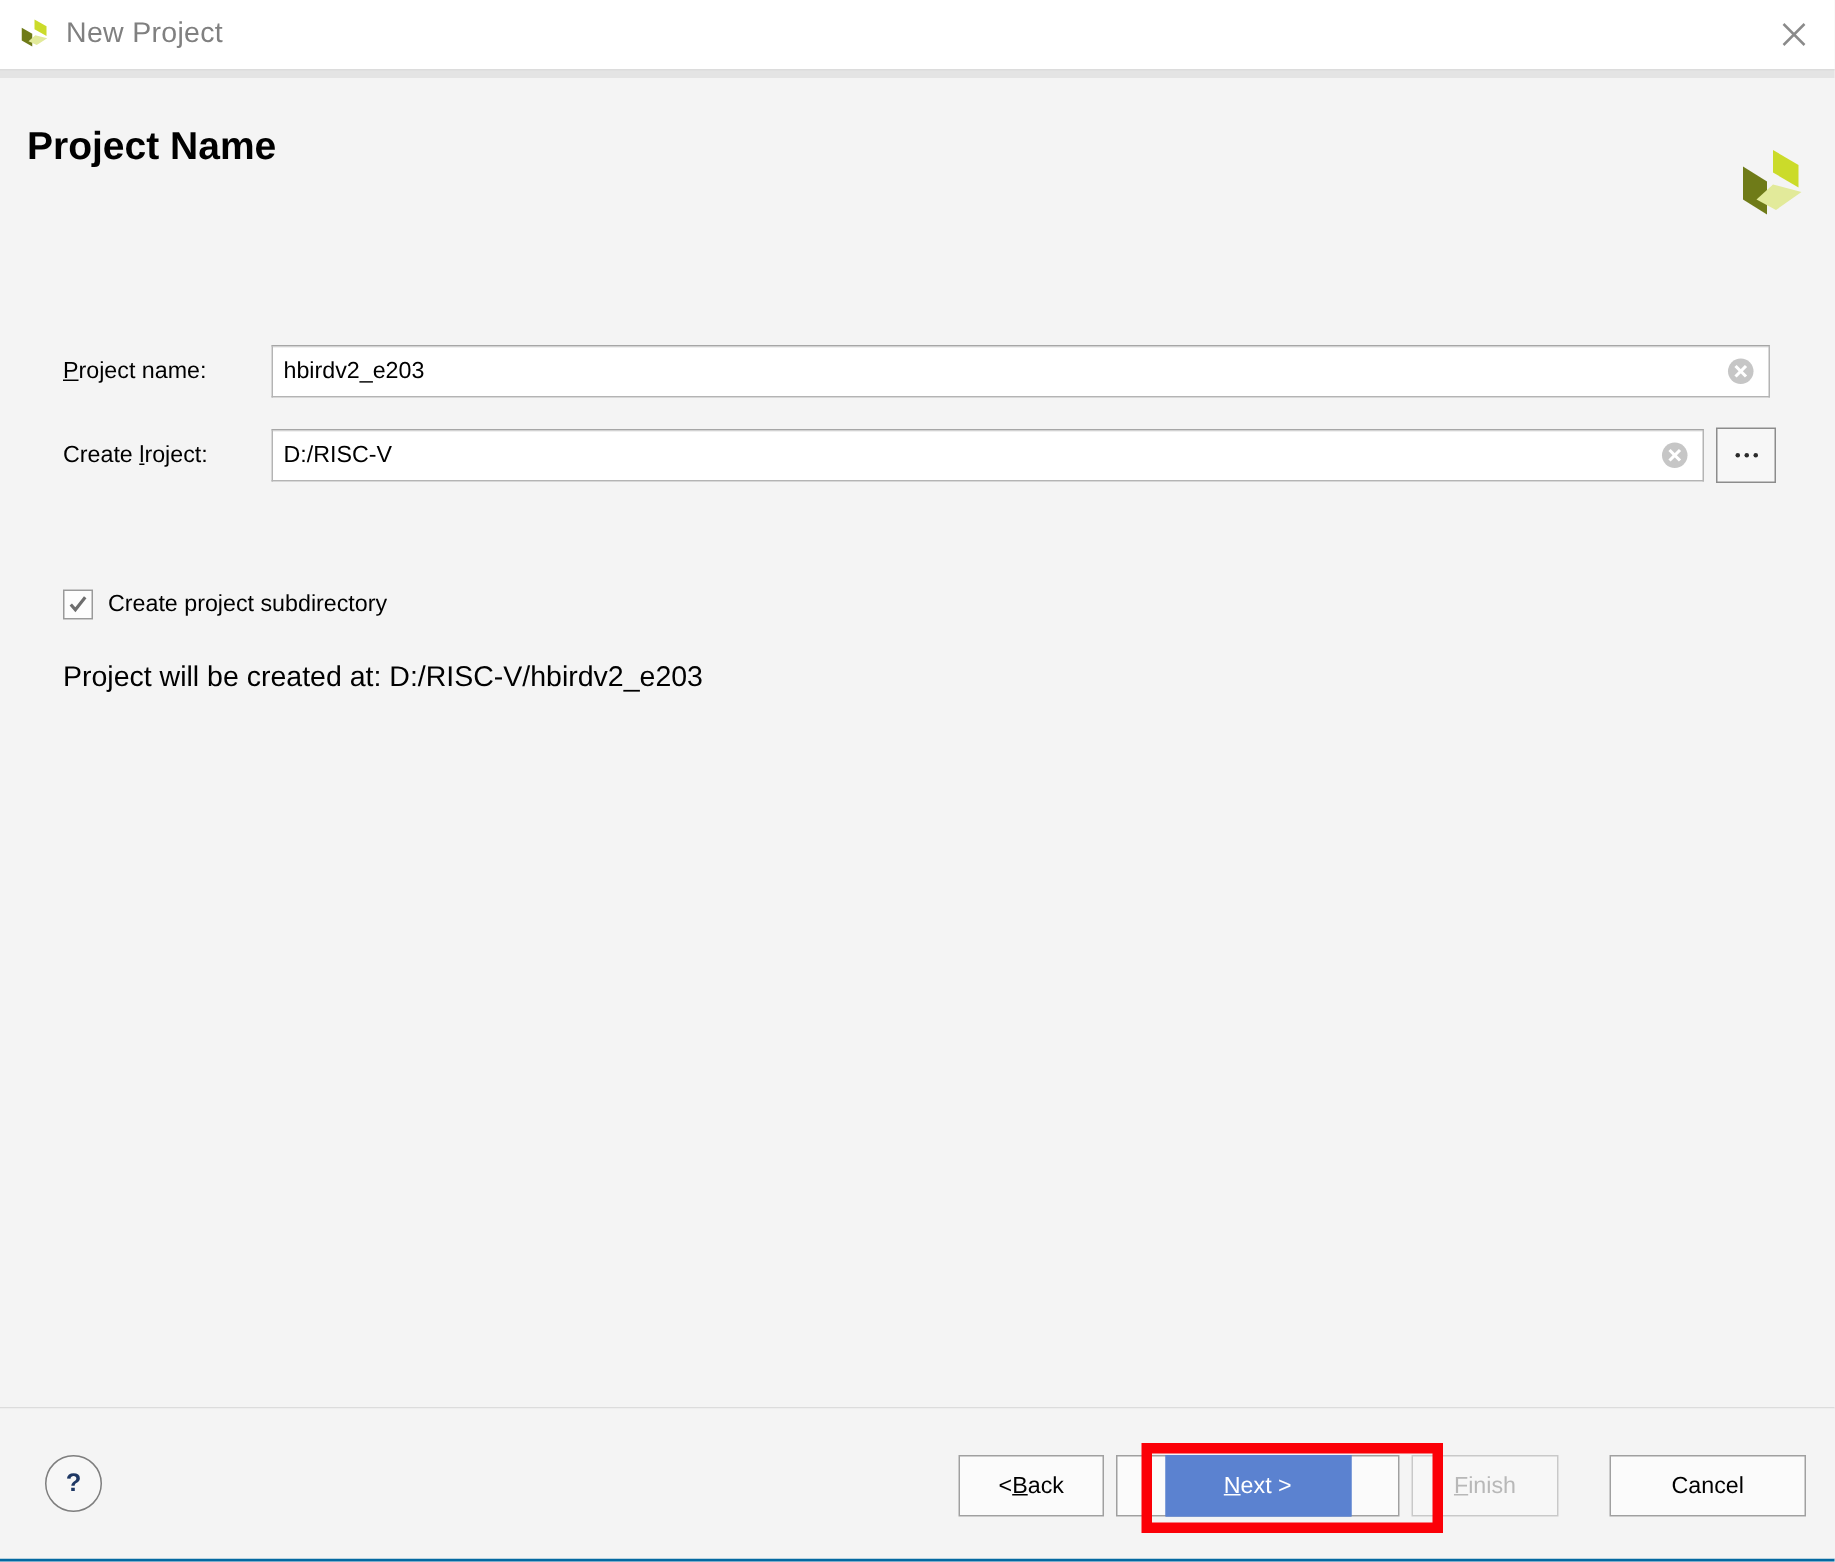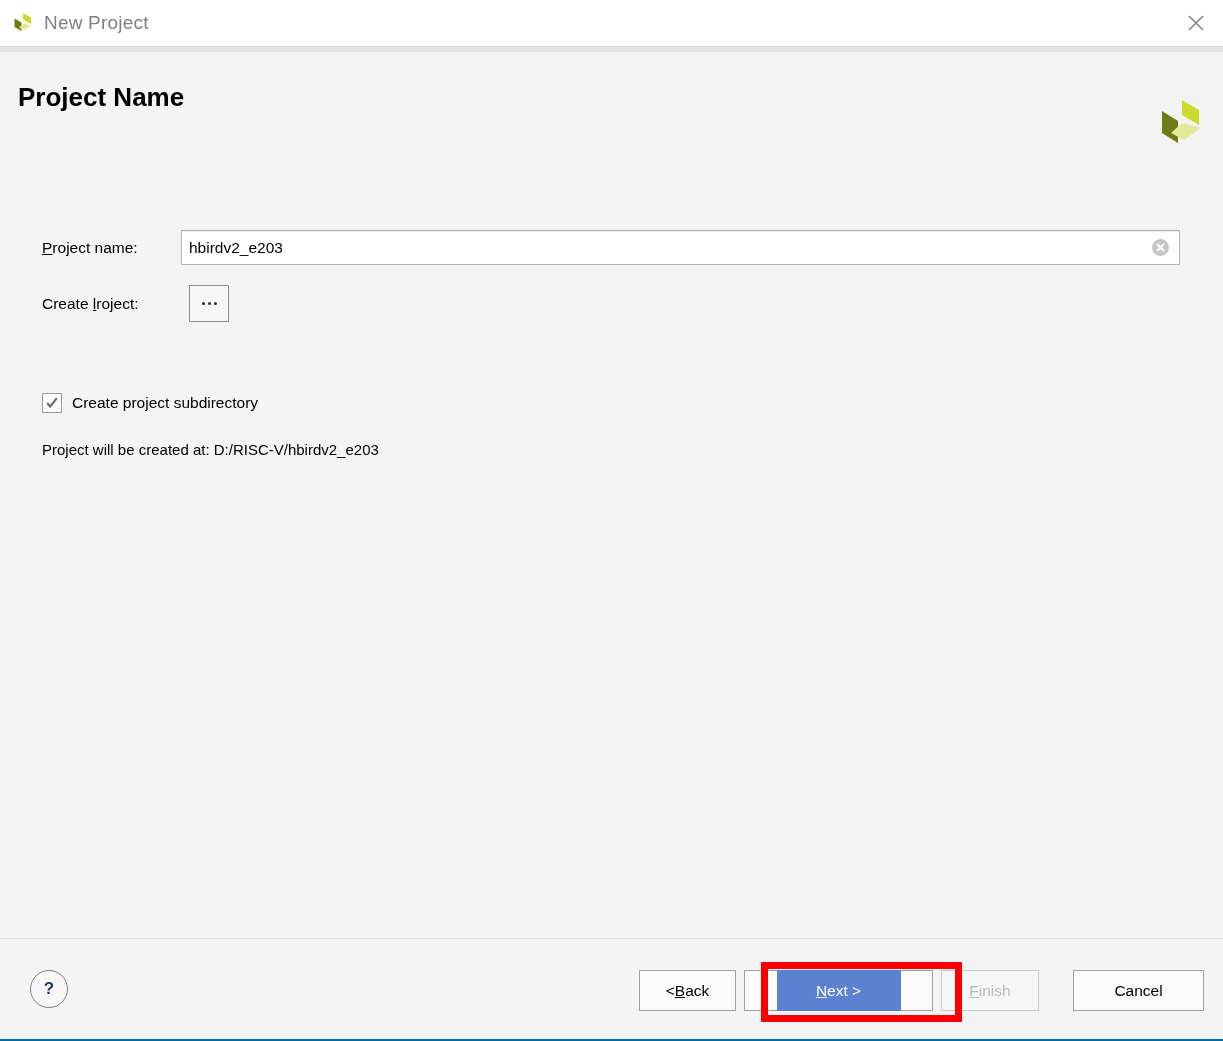--- a/index.html
+++ b/index.html
@@ -197,21 +197,21 @@
   #row-check .cb-label {
     font-size: 15.5px;
     margin-left: 10px;
     white-space: nowrap;
   }
 
   #created-at {
     position: absolute;
     left: 42px;
     top: 389px;
-    font-size: 15px;
+    font-size: 19px;
     color: #000;
     white-space: nowrap;
   }
 
   
   #footer-divider {
     flex: none;
     height: 1px;
     background: #dcdcdc;
   }
@@ -362,20 +362,30 @@
             <circle cx="9.5" cy="9.5" r="8.5" fill="#c6c6c6"></circle>
             <line x1="6" y1="6" x2="13" y2="13" stroke="#ffffff" stroke-width="2.1"></line>
             <line x1="13" y1="6" x2="6" y2="13" stroke="#ffffff" stroke-width="2.1"></line>
           </svg>
         </span>
       </div>
     </div>
 
     <div class="form-row" id="row-loc">
       <span class="field-label"><span>Create </span><span class="mn">l</span><span>roject:</span></span>
+      <div class="textfield" id="field-loc">
+        <span class="value" title="D:/RISC-V">D:/RISC-V</span>
+        <span class="clear-icon">
+          <svg viewBox="0 0 19 19" width="19" height="19">
+            <circle cx="9.5" cy="9.5" r="8.5" fill="#c6c6c6"></circle>
+            <line x1="6" y1="6" x2="13" y2="13" stroke="#ffffff" stroke-width="2.1"></line>
+            <line x1="13" y1="6" x2="6" y2="13" stroke="#ffffff" stroke-width="2.1"></line>
+          </svg>
+        </span>
+      </div>
       <div id="browse-btn">
         <span class="ellipsis-dots">
             <i></i>
             <i></i>
             <i></i>
           </span>
       </div>
     </div>
 
     <div id="row-check">

